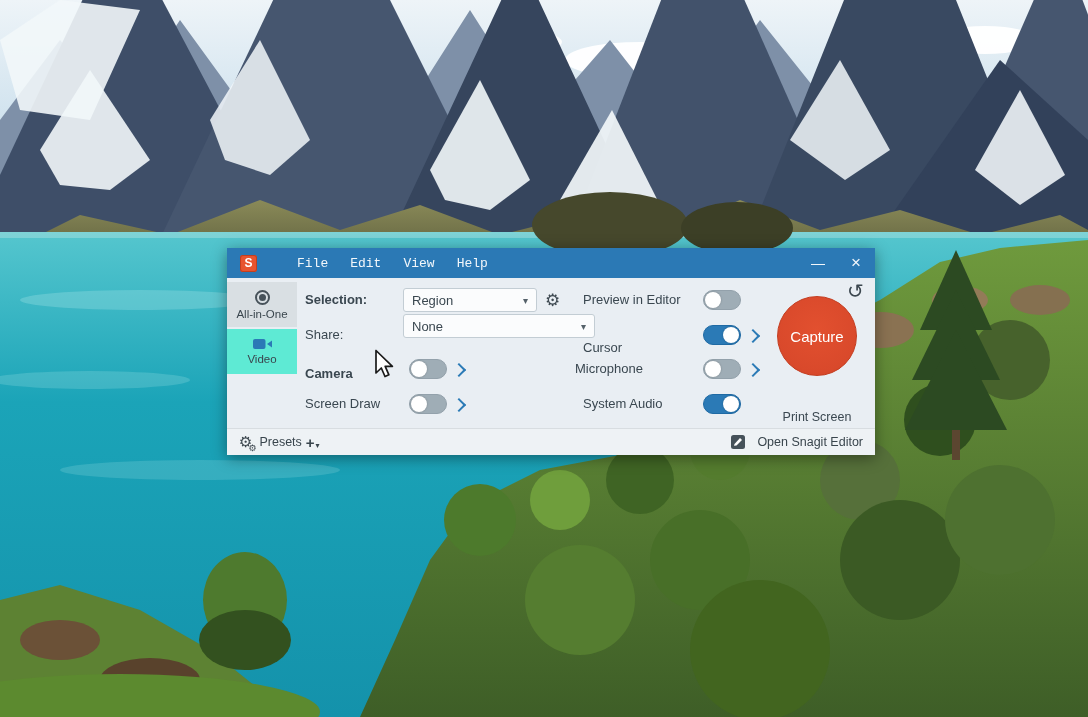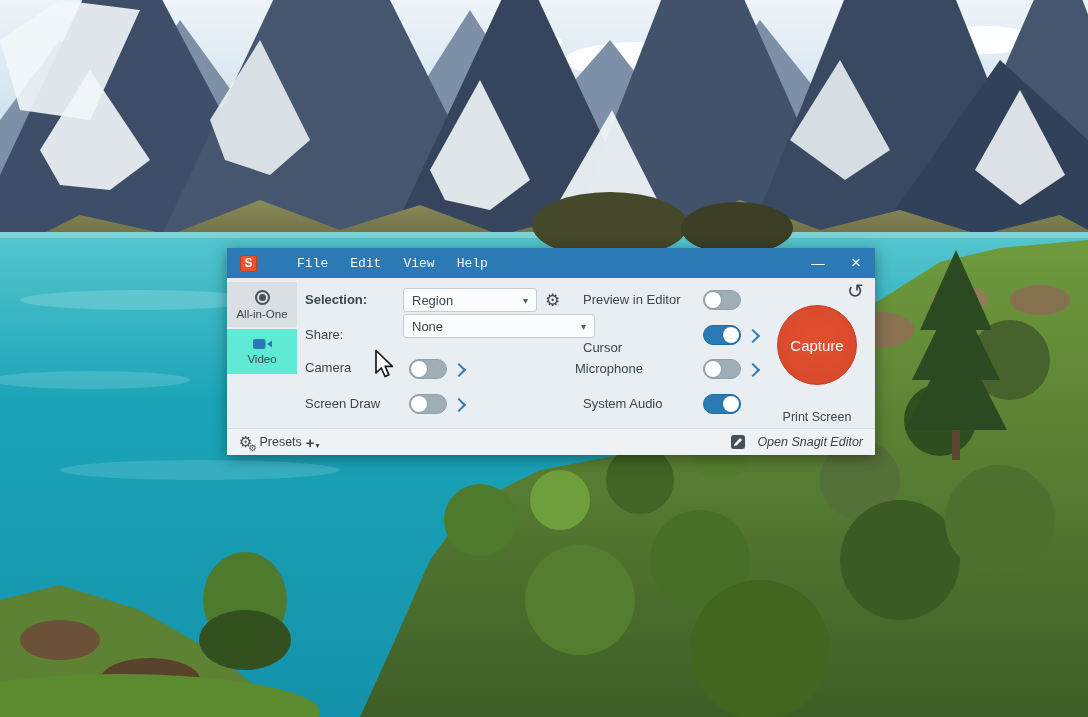--- a/index.html
+++ b/index.html
@@ -42,39 +42,39 @@
     font-family:"DejaVu Sans",sans-serif;cursor:default;}
   .toggle{position:absolute;width:38px;height:20px;border-radius:10px;background:#9fadb6;
     border:1px solid #93a1ab;box-sizing:border-box;cursor:default;}
   .toggle .knob{position:absolute;left:1px;top:1px;width:16px;height:16px;border-radius:50%;
     background:#fff;box-shadow:0 0 2px rgba(0,0,0,.25);}
   .toggle.on{background:#2b7ab6;border-color:#1f6aa4;}
   .toggle.on .knob{left:auto;right:1px;}
   .chev{position:absolute;width:8px;height:8px;border-right:2.5px solid #2b7ab6;
     border-top:2.5px solid #2b7ab6;transform:rotate(45deg);cursor:default;}
 
-  .capture-btn{position:absolute;left:480px;top:27px;width:80px;height:80px;border-radius:50%;
+  .capture-btn{position:absolute;left:480px;top:18px;width:80px;height:80px;border-radius:50%;
     background:radial-gradient(circle at 50% 42%, #e2502f 0%, #d9492b 70%, #cf3f22 100%);
     border:1px solid #c43d20;box-sizing:border-box;color:#fff;font-size:15px;
     display:flex;align-items:center;justify-content:center;cursor:default;}
   .print-screen{position:absolute;left:460px;top:132px;width:120px;text-align:center;
     font-size:12.5px;color:#3a4750;}
   .undo{position:absolute;left:550px;top:1px;font-size:20px;color:#3c474f;
     font-family:"DejaVu Sans",sans-serif;cursor:default;}
 
   .footer{position:absolute;left:0;bottom:0;right:0;height:27px;background:#eef2f5;
     border-top:1px solid #d8dde1;box-sizing:border-box;display:flex;align-items:center;
     padding:0 12px;font-size:12.5px;color:#39454d;}
   .presets-group{display:flex;align-items:center;gap:7px;cursor:default;}
   .gearbig{position:relative;font-size:15px;color:#3c474f;font-family:"DejaVu Sans",sans-serif;line-height:1;}
   .gearsmall{position:absolute;right:-4px;bottom:-3px;font-size:9px;color:#3c474f;}
   .plusbtn{display:flex;align-items:flex-end;margin-left:4px;cursor:default;}
   .plusbtn .plus{font-size:15px;font-weight:bold;color:#39454d;line-height:1;}
   .plusbtn .caret{font-size:8px;margin-left:1px;color:#39454d;}
-  .editor-group{margin-left:auto;display:flex;align-items:flex-start;gap:12px;cursor:default;font-style:italic;}
+  .editor-group{margin-left:auto;display:flex;align-items:flex-start;gap:12px;cursor:default;}
 
   .cursor-svg{position:absolute;left:374px;top:349px;z-index:9;}
 </style>
 </head>
 <body>
 
 <div class="desktop">
 
   <svg class="bg" viewBox="0 0 1088 717" preserveAspectRatio="none">
     <defs>
@@ -208,21 +208,21 @@
         <div class="dropdown" style="left:106px;top:36px;width:192px;gap:20px;">
           <span class="ddval">None</span>
           <span class="caret">▾</span>
         </div>
         <span class="lbl" style="left:286px;top:45px;margin-top:13px;">Cursor</span>
         <span class="toggle on" style="left:406px;top:47px;">
             <span class="knob"></span>
           </span>
         <span class="chev" style="left:451px;top:53px;"></span>
 
-        <span class="lbl" style="left:8px;top:78px;">Camera</span>
+        <span class="lbl" style="left:8px;top:84px;font-weight:bold;">Camera</span>
         <span class="toggle" style="left:112px;top:81px;">
             <span class="knob"></span>
           </span>
         <span class="chev" style="left:157px;top:87px;"></span>
         <span class="lbl" style="left:278px;top:79px;text-align:right;">Microphone</span>
         <span class="toggle" style="left:406px;top:81px;">
             <span class="knob"></span>
           </span>
         <span class="chev" style="left:451px;top:87px;"></span>
 

